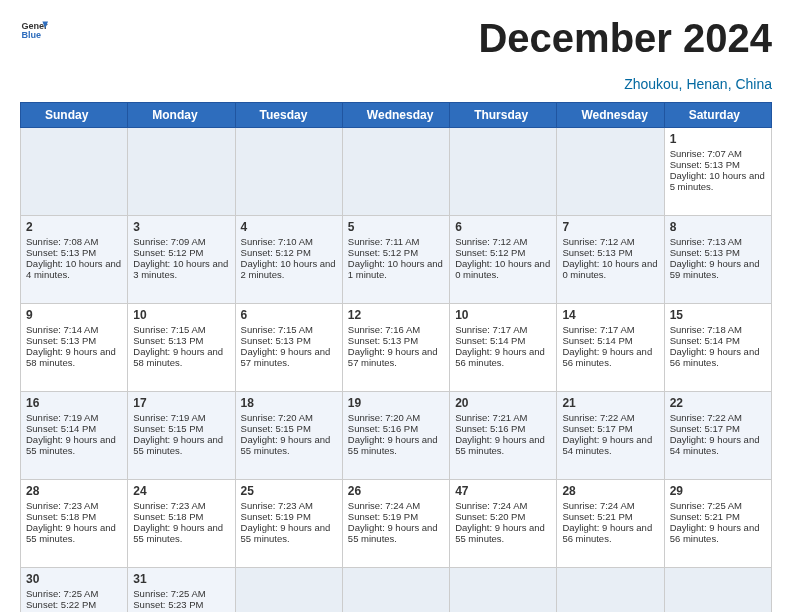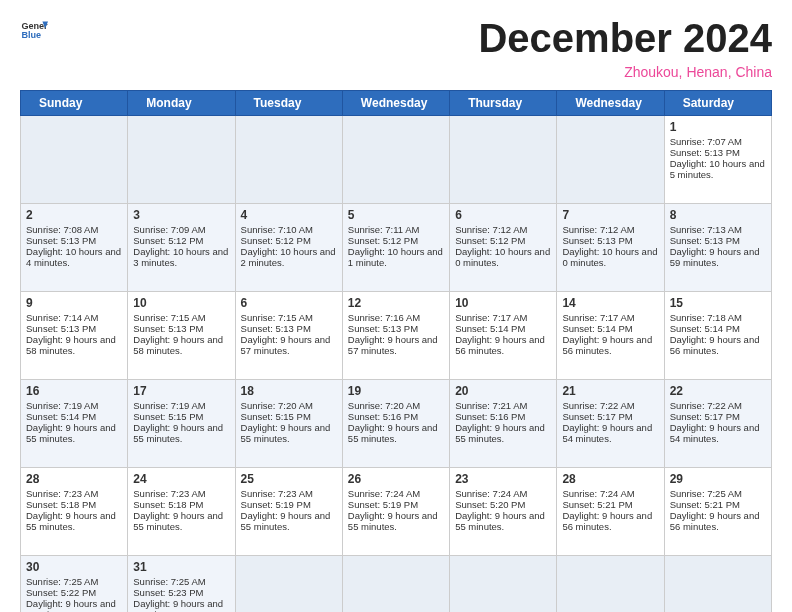--- a/index.html
+++ b/index.html
@@ -36,37 +36,37 @@
       text-align: right;
     }
     .month-title {
       font-size: 40px;
       font-weight: bold;
       color: #222;
       line-height: 1.1;
     }
     .subtitle {
       font-size: 14px;
-      color: #ec4899;
-      margin-top: 4px;
+      color: #0369a1;
+      margin-top: 16px;
     }
     .calendar {
       flex: 1;
       border: 1px solid #ccc;
       border-collapse: collapse;
       width: 100%;
       table-layout: fixed;
     }
     .calendar th {
       background-color: #2e6dbd;
       color: #fff;
       font-size: 12px;
       font-weight: bold;
       text-align: left;
-      padding: 5px 18px;
+      padding: 5px 24px;
       border: 1px solid #2055a0;
     }
     .calendar td {
       vertical-align: top;
       padding: 4px 5px;
       border: 1px solid #ccc;
       font-size: 9.5px;
       color: #333;
       background: #fff;
       height: 88px;
@@ -288,21 +288,21 @@
           <span>Sunset: 5:19 PM</span><br>
           <span>Daylight: 9 hours and 55 minutes.</span>
         </td>
         <td>
           <span class="day-num">26</span>
           <span>Sunrise: 7:24 AM</span><br>
           <span>Sunset: 5:19 PM</span><br>
           <span>Daylight: 9 hours and 55 minutes.</span>
         </td>
         <td>
-          <span class="day-num">23</span>
+          <span class="day-num">47</span>
           <span>Sunrise: 7:24 AM</span><br>
           <span>Sunset: 5:20 PM</span><br>
           <span>Daylight: 9 hours and 55 minutes.</span>
         </td>
         <td>
           <span class="day-num">28</span>
           <span>Sunrise: 7:24 AM</span><br>
           <span>Sunset: 5:21 PM</span><br>
           <span>Daylight: 9 hours and 56 minutes.</span>
         </td>

